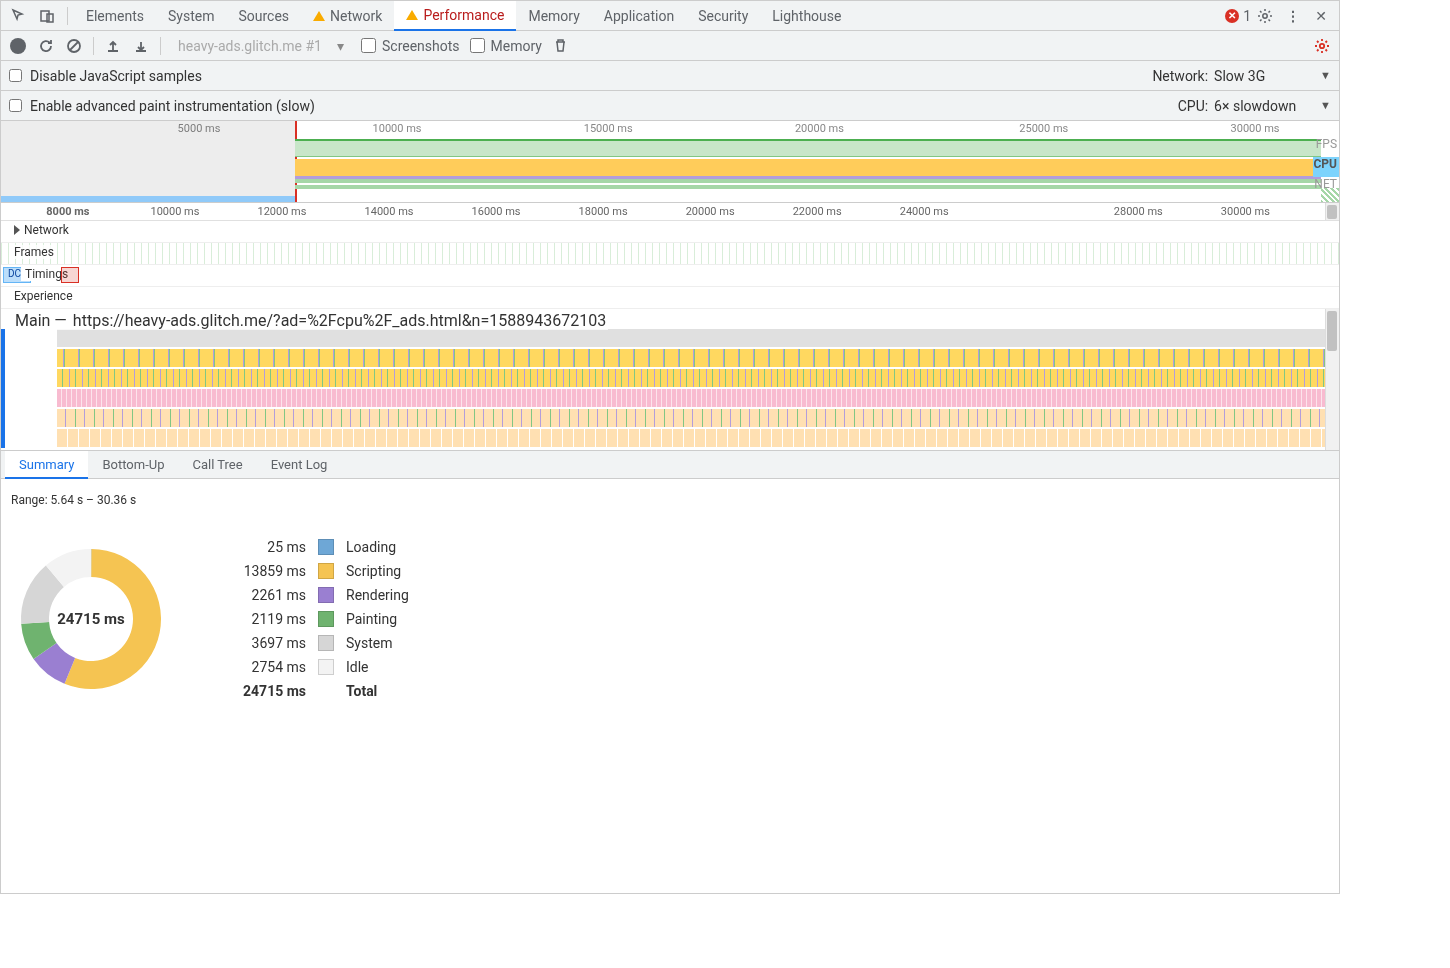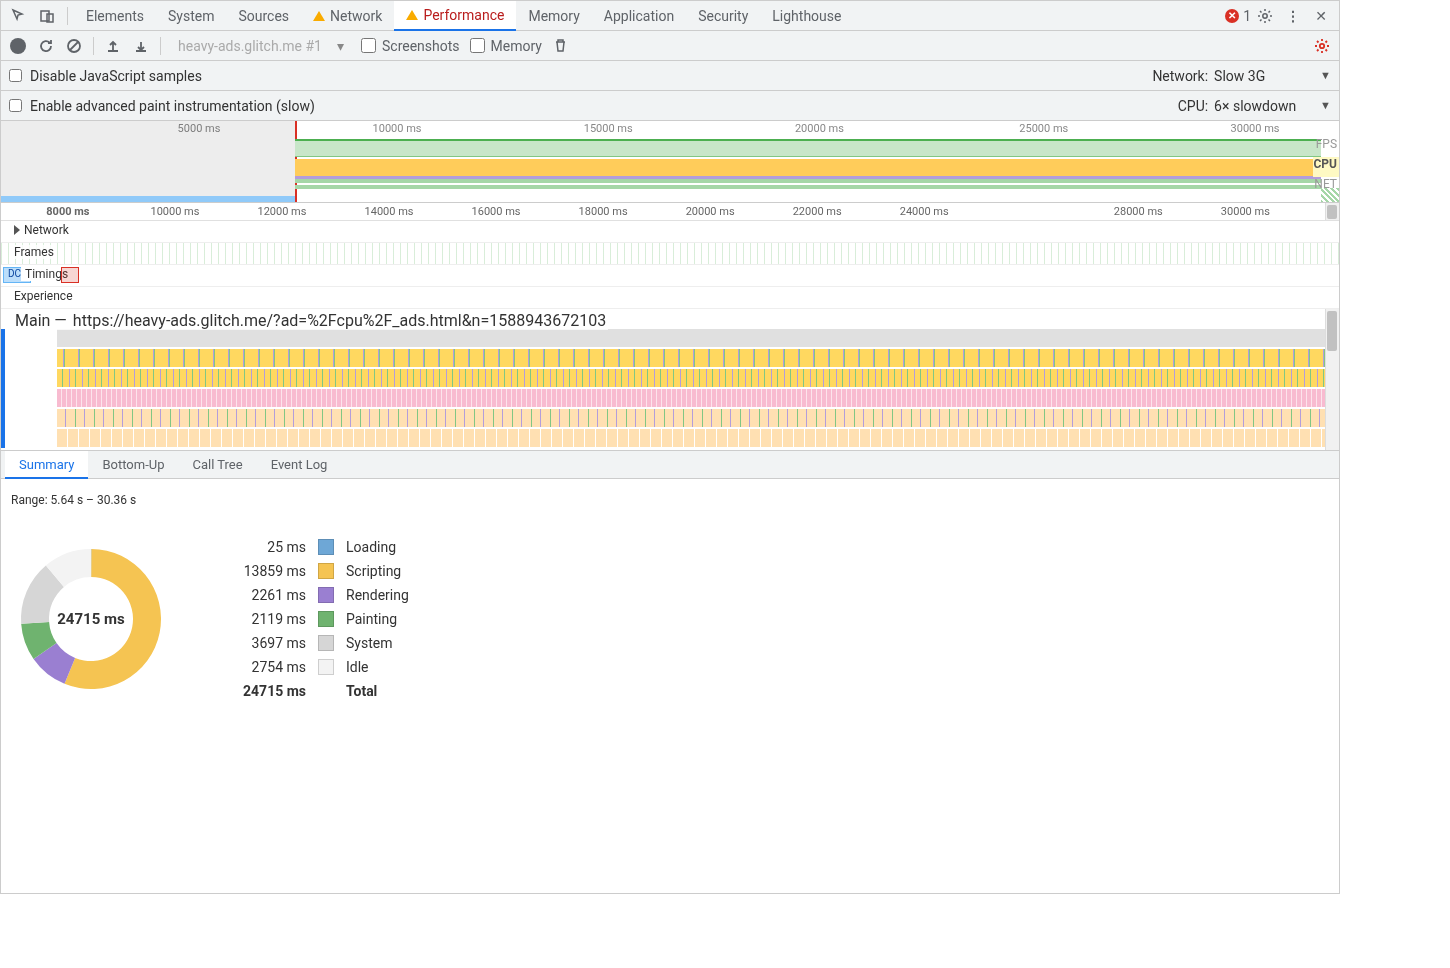--- a/index.html
+++ b/index.html
@@ -82,21 +82,21 @@
   background:#c8e6c9; border-top:2px solid #4caf50; border-bottom:1px solid #81c784;
 }
 .overview .cpu-band {
   position:absolute; left:22%; right:18px; top:38px; height:24px;
   background:linear-gradient(#ffcc5a,#ffcc5a 70%,#b39ddb 70%,#b39ddb 85%, #a5d6a7 85%);
 }
 .overview .net-band { position:absolute;left:22%;right:18px;top:64px;height:4px;background:#a5d6a7;}
 .overview .blue-bar { position:absolute; left:0; width:22%; bottom:0; height:6px; background:#90caf9; }
 .overview .labels { position:absolute; right:0; top:16px; width:26px; font-size:12px; text-align:right; }
 .overview .labels div { height:20px; padding-right:2px; color:#999; }
-.overview .labels .cpu { background:#fef9c3; color:#555; font-weight:bold; }
+.overview .labels .cpu { background:#7dd3fc; color:#555; font-weight:bold; }
 .overview .red-marker{position:absolute;top:0;bottom:0;width:2px;background:#d93025;}
 .overview .net-hatch{position:absolute;right:0;bottom:0;width:18px;height:14px;
   background:repeating-linear-gradient(45deg,#a5d6a7,#a5d6a7 2px,#fff 2px,#fff 4px);}
 
 
 .detail-ruler {
   height:18px; border-bottom:1px solid #e0e0e0;
   position:relative; font-size:11px; color:#666; background:#fff;
 }
 .detail-ruler span{position:absolute;top:2px;transform:translateX(-50%);}

